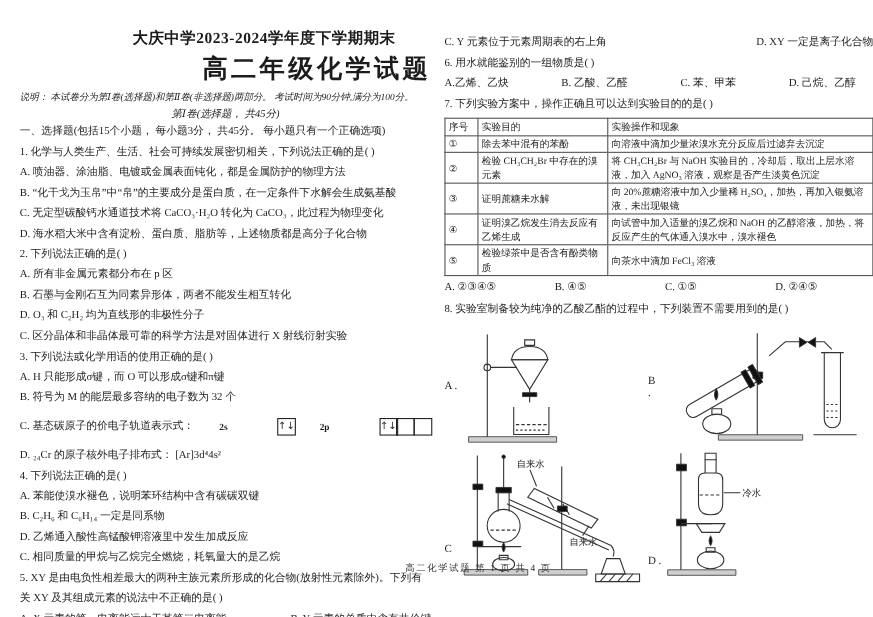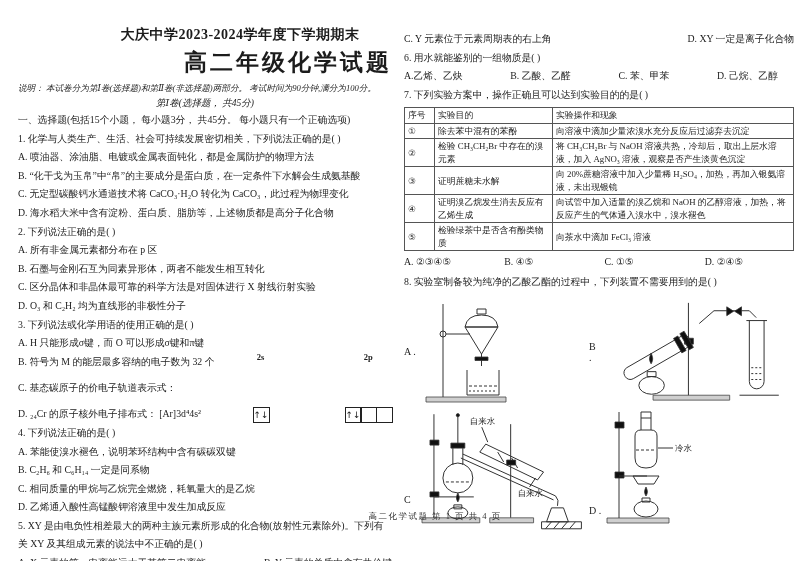--- a/index.html
+++ b/index.html
@@ -16,21 +16,21 @@
 
   .line { font-size:9.8px; line-height:18.6px; white-space:normal;justify-content:space-between; }
   .row2 { display:flex; }
   .row2 > span:first-child { width:57%; }
   .optrow { display:flex; }
   .optrow > span { margin-right:16px; }
   .ansrow { display:flex; margin:2px 0 1px 0;gap:11px; }
   .ansrow > span { width:24%; }
 
   .orbital-line { display:flex; align-items:center; height:34px; }
-  .orb-group { display:inline-flex; flex-direction:column; align-items:center; margin-left:9px;gap:45px; }
+  .orb-group { display:inline-flex; flex-direction:row; align-items:center; margin-left:9px;gap:45px; }
   .orb-label { font-size:8.5px; line-height:9px; font-weight:bold; }
   .orb-boxes { display:flex; }
   .orb-box { width:15px; height:14px; border:1.2px solid #222; margin-right:-1.2px;
              font-size:9px; display:flex; align-items:center; justify-content:center; font-family:"DejaVu Sans",sans-serif; }
 
   table.exp { border-collapse:collapse; width:100%; font-size:8.8px; margin-top:3px; }
   table.exp th, table.exp td { border:1px solid #555; padding:1px 3px; line-height:12.5px;
              font-weight:normal; text-align:left; vertical-align:middle; }
   col.c1 { width:30px; } col.c2 { width:118px; }
 
@@ -64,22 +64,22 @@
 
       <div class="line">1. 化学与人类生产、生活、社会可持续发展密切相关，下列说法正确的是(      )</div>
       <div class="line">A. 喷油器、涂油脂、电镀或金属表面钝化，都是金属防护的物理方法</div>
       <div class="line">B. “化干戈为玉帛”中“帛”的主要成分是蛋白质，在一定条件下水解会生成氨基酸</div>
       <div class="line">C. 无定型碳酸钙水通道技术将 CaCO₃·H₂O 转化为 CaCO₃，此过程为物理变化</div>
       <div class="line">D. 海水稻大米中含有淀粉、蛋白质、脂肪等，上述物质都是高分子化合物</div>
 
       <div class="line">2. 下列说法正确的是(      )</div>
       <div class="line">A. 所有非金属元素都分布在 p 区</div>
       <div class="line">B. 石墨与金刚石互为同素异形体，两者不能发生相互转化</div>
+      <div class="line">D. O₃ 和 C₂H₂ 均为直线形的非极性分子</div>
       <div class="line">C. 区分晶体和非晶体最可靠的科学方法是对固体进行 X 射线衍射实验</div>
-      <div class="line">D. O₃ 和 C₂H₂ 均为直线形的非极性分子</div>
 
       <div class="line">3. 下列说法或化学用语的使用正确的是(      )</div>
       <div class="line">A. H 只能形成σ键，而 O 可以形成σ键和π键</div>
       <div class="line">B. 符号为 M 的能层最多容纳的电子数为 32 个</div>
       <div class="line orbital-line">
         <span>C. 基态碳原子的价电子轨道表示式：</span>
         <span class="orb-group">
           <span class="orb-label">2s</span>
           <span class="orb-boxes">
             <span class="orb-box">↑↓</span>
@@ -92,22 +92,22 @@
             <span class="orb-box"></span>
             <span class="orb-box"></span>
           </span>
         </span>
       </div>
       <div class="line">D. ₂₄Cr 的原子核外电子排布式： [Ar]3d⁴4s²</div>
 
       <div class="line">4. 下列说法正确的是(      )</div>
       <div class="line">A. 苯能使溴水褪色，说明苯环结构中含有碳碳双键</div>
       <div class="line">B. C₂H₆ 和 C₆H₁₄ 一定是同系物</div>
+      <div class="line">D. 乙烯通入酸性高锰酸钾溶液里中发生加成反应</div>
       <div class="line">C. 相同质量的甲烷与乙烷完全燃烧，耗氧量大的是乙烷</div>
-      <div class="line">D. 乙烯通入酸性高锰酸钾溶液里中发生加成反应</div>
 
       <div class="line">5. XY 是由电负性相差最大的两种主族元素所形成的化合物(放射性元素除外)。下列有关 XY 及其组成元素的说法中不正确的是(      )</div>
       <div class="line row2">
         <span>A. X 元素的第一电离能远大于其第二电离能</span>
         <span>B. Y 元素的单质中含有共价键</span>
       </div>
     </div>
 
     <div class="col-right">
       <div class="line row2">
@@ -138,21 +138,21 @@
           <th>实验操作和现象</th>
         </tr>
         <tr>
           <td>①</td>
           <td>除去苯中混有的苯酚</td>
           <td>向溶液中滴加少量浓溴水充分反应后过滤弃去沉淀</td>
         </tr>
         <tr>
           <td>②</td>
           <td>检验 CH₃CH₂Br 中存在的溴元素</td>
-          <td>将 CH₃CH₂Br 与 NaOH 溶液共热，冷却后，取出上层水溶液，加入 AgNO₃ 溶液，观察是否产生淡黄色沉淀</td>
+          <td>将 CH₃CH₂Br 与 NaOH 实验目的，冷却后，取出上层水溶液，加入 AgNO₃ 溶液，观察是否产生淡黄色沉淀</td>
         </tr>
         <tr>
           <td>③</td>
           <td>证明蔗糖未水解</td>
           <td>向 20%蔗糖溶液中加入少量稀 H₂SO₄，加热，再加入银氨溶液，未出现银镜</td>
         </tr>
         <tr>
           <td>④</td>
           <td>证明溴乙烷发生消去反应有乙烯生成</td>
           <td>向试管中加入适量的溴乙烷和 NaOH 的乙醇溶液，加热，将反应产生的气体通入溴水中，溴水褪色</td>

